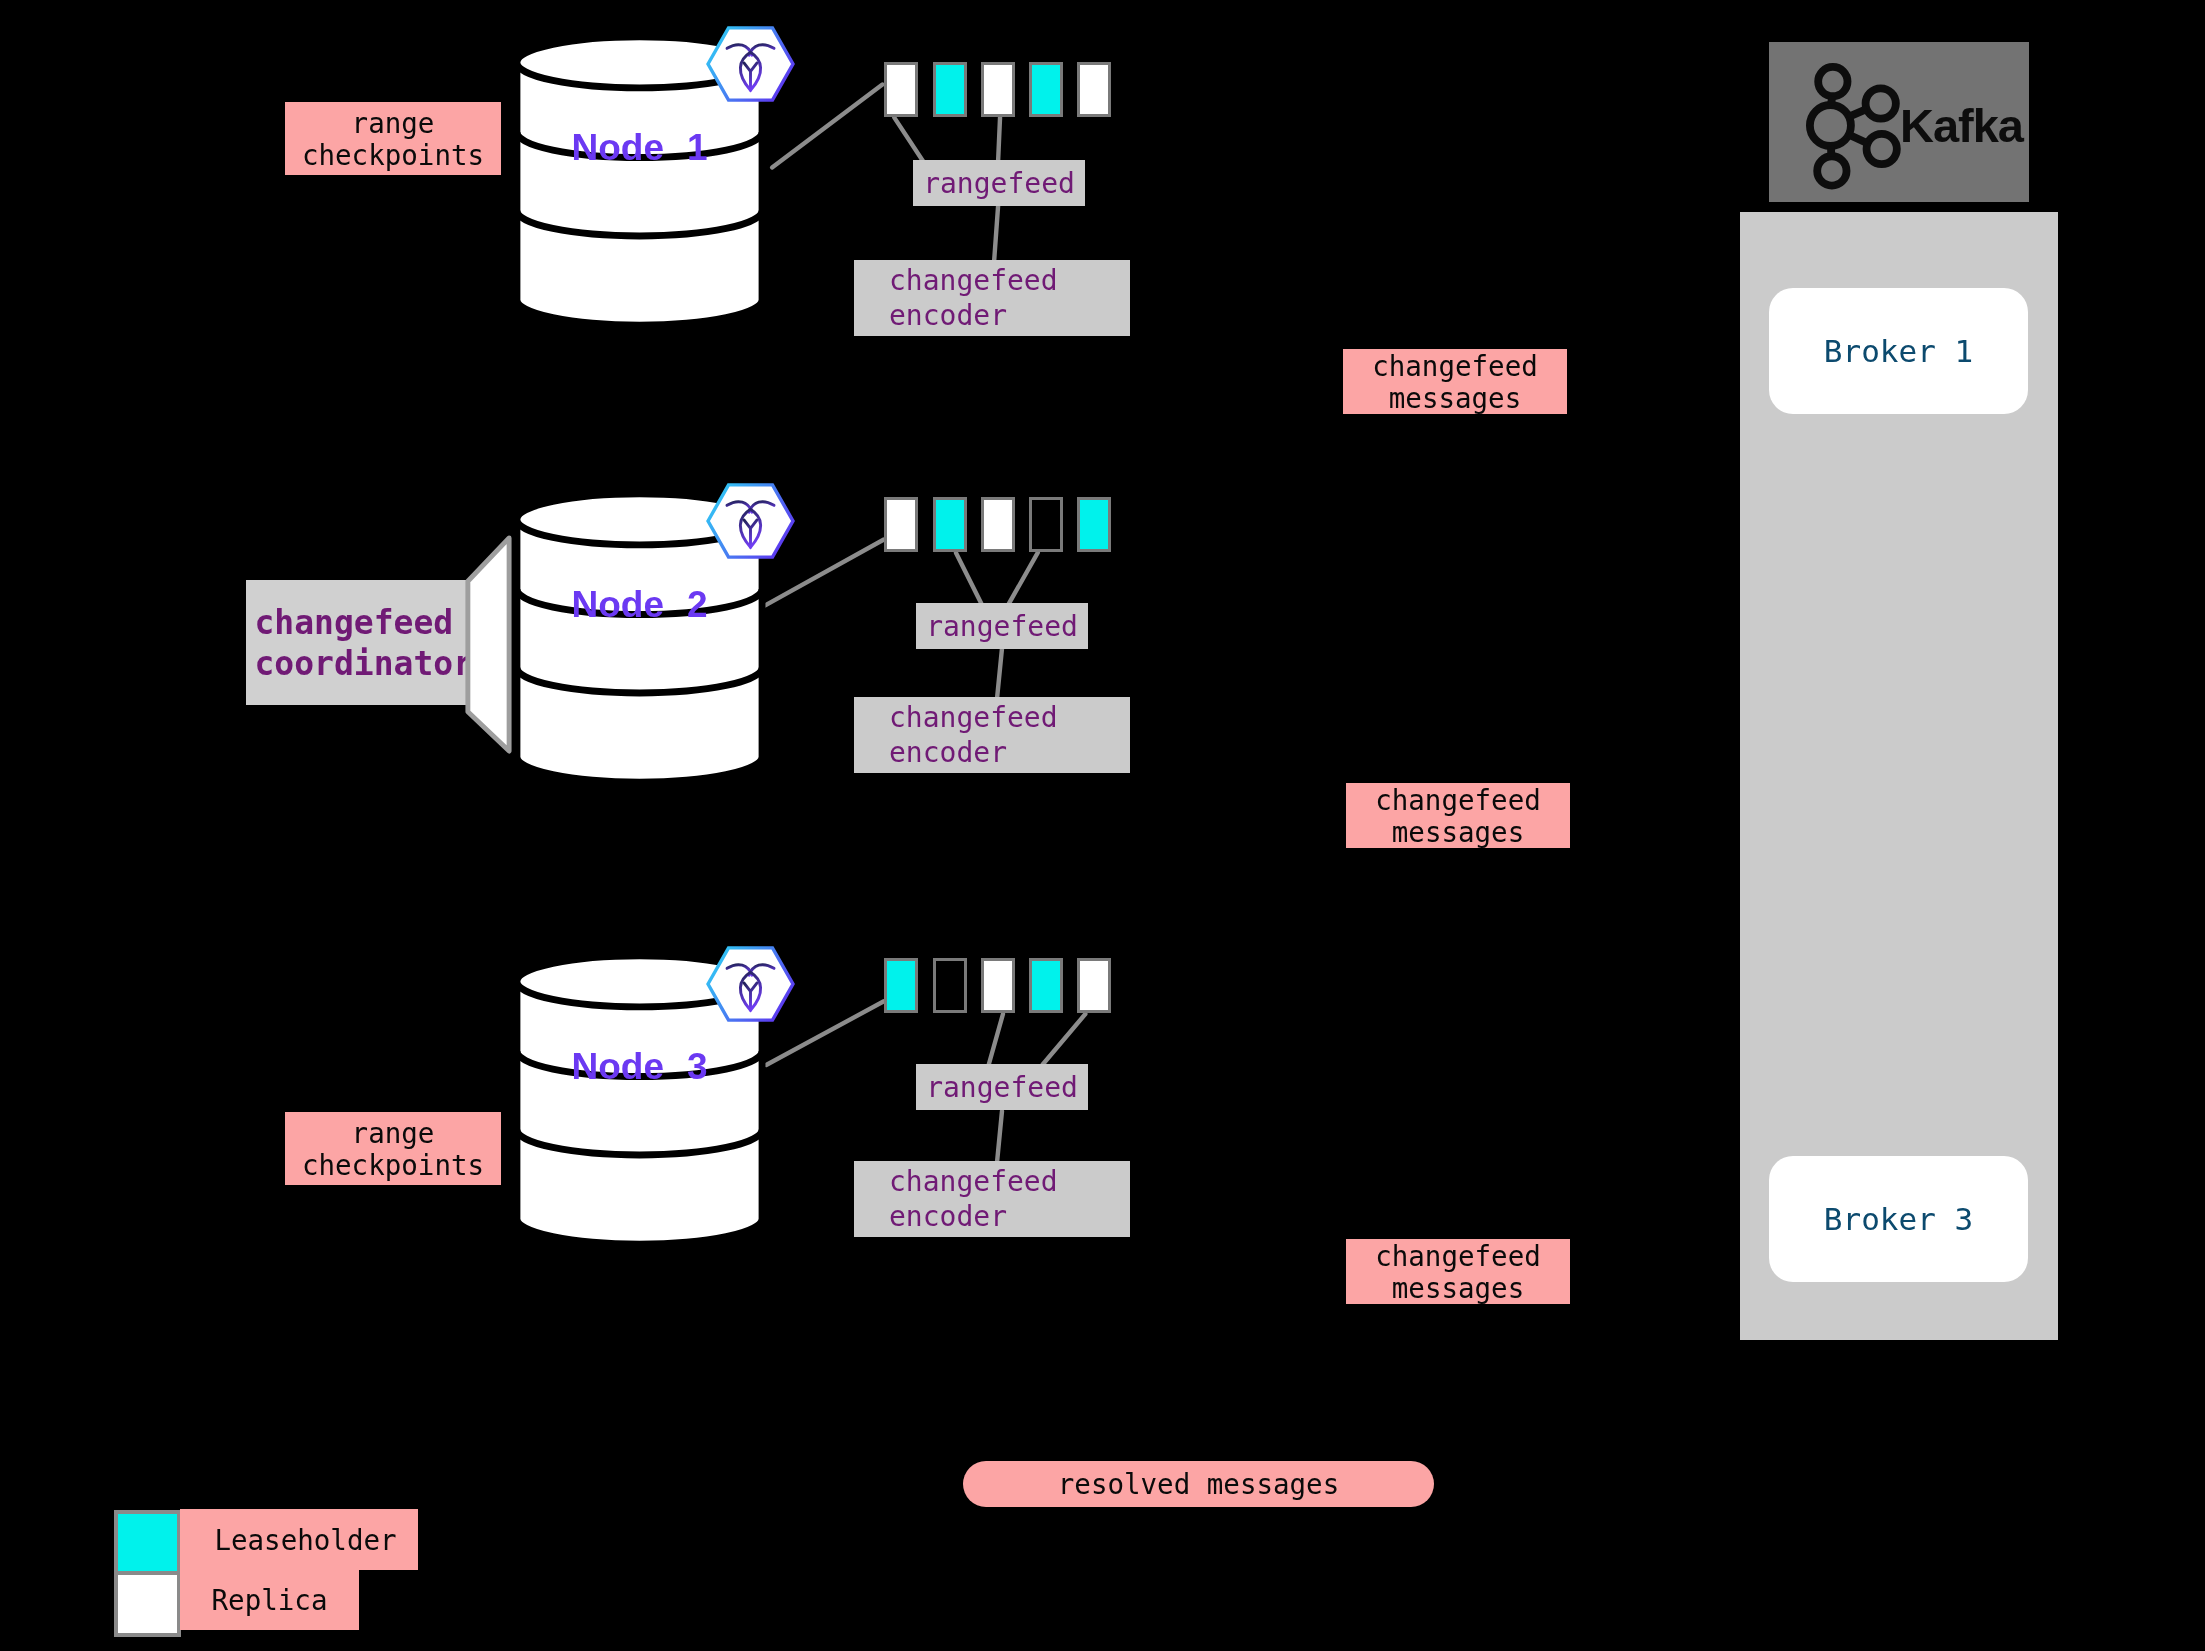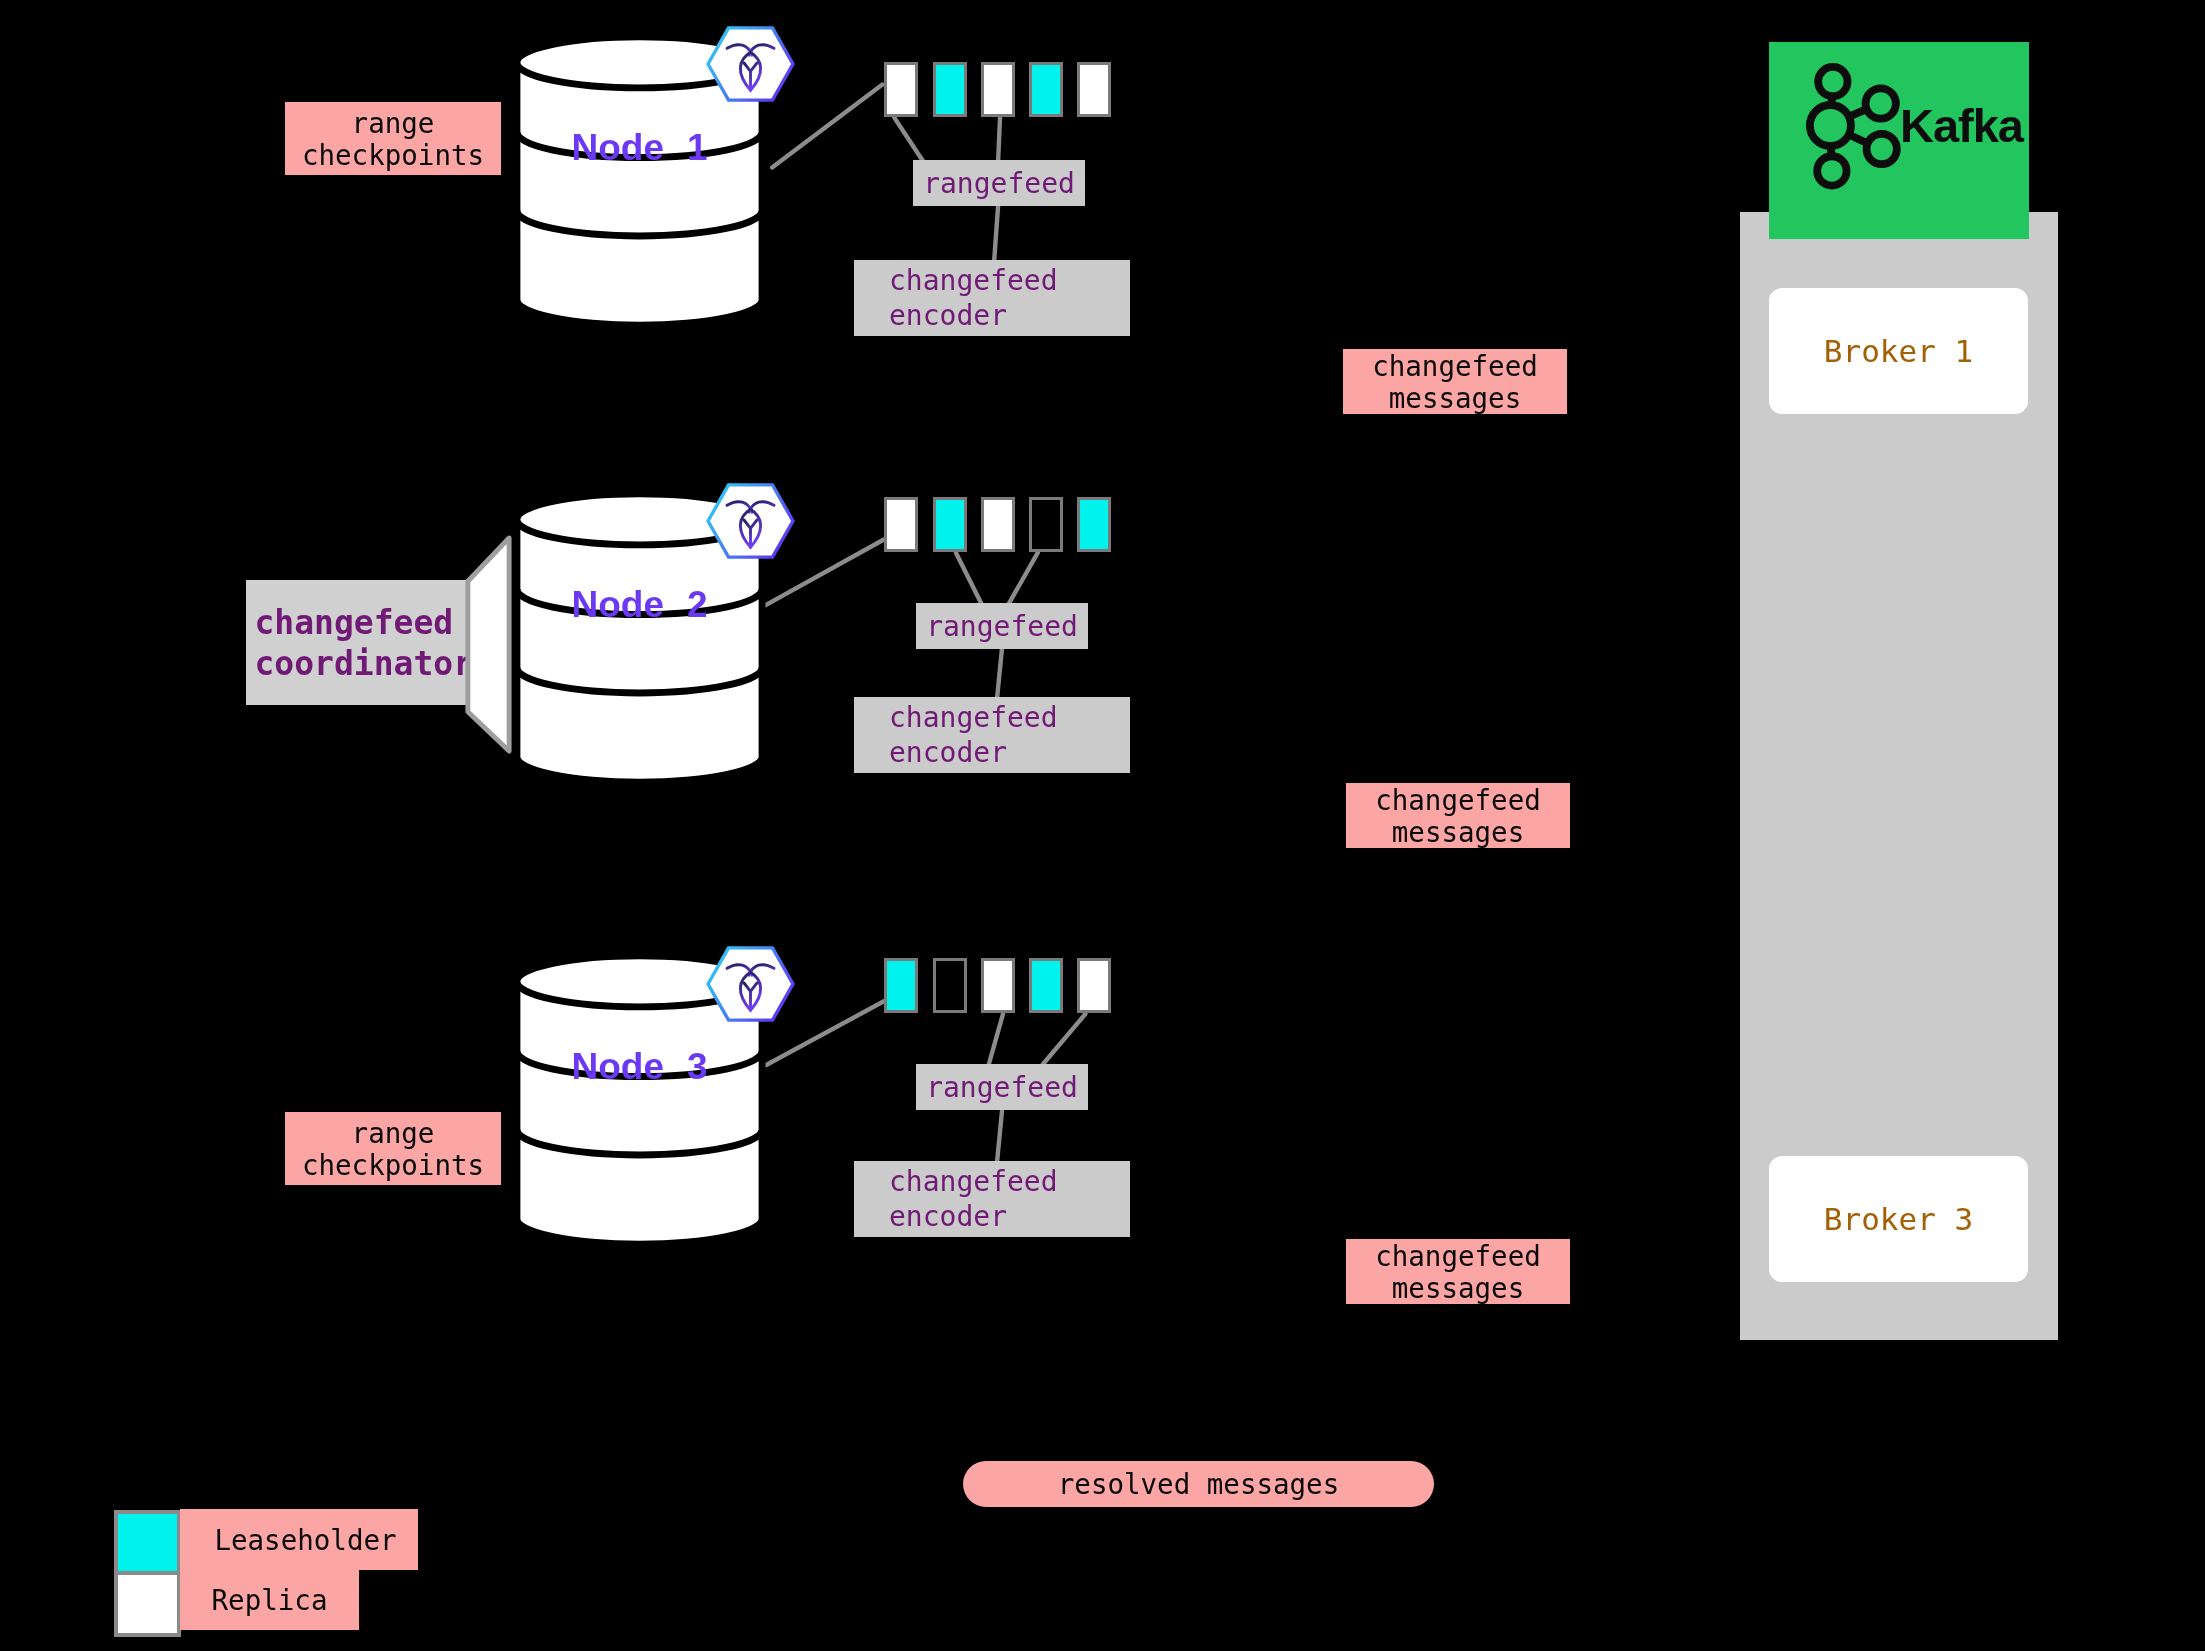--- a/index.html
+++ b/index.html
@@ -14,23 +14,23 @@
   
   .gbox{background:#cbcbcb;color:#701a75;display:flex;align-items:center;justify-content:center;
         text-align:left;font-size:28px;line-height:35px;}
   .coord{background:#d0d0d0;font-weight:bold;font-size:33px;line-height:41px;}
 
   .node-label{color:#6B39F2;font-family:"Liberation Sans","DejaVu Sans",sans-serif;
               font-weight:bold;font-size:37px;word-spacing:12.7px;text-align:center;width:255px;}
 
   .block{box-sizing:border-box;width:34px;height:55px;border:3.4px solid #7a7a7a;}
 
-  .broker{left:29px;width:259px;height:126px;background:#fff;border-radius:13px;
-          display:flex;align-items:center;justify-content:center;font-size:31px;color:#a16207;}
-  .kafka-wrap{left:1769px;top:42px;width:260px;height:197px;background:#22c55e;}
+  .broker{left:29px;width:259px;height:126px;background:#fff;border-radius:24px;
+          display:flex;align-items:center;justify-content:center;font-size:31px;color:#0c4a6e;}
+  .kafka-wrap{left:1769px;top:42px;width:260px;height:160px;background:#737373;}
   .kafka-word{position:absolute;left:125px;top:0;width:135px;height:166px;display:flex;align-items:center;
               justify-content:center;font-family:"Liberation Sans","DejaVu Sans",sans-serif;
               font-weight:bold;font-size:47px;color:#0d0d0d;letter-spacing:-1px;}
 
   .pill{border-radius:23.5px;}
 
   .lg-swatch{box-sizing:border-box;position:absolute;width:67px;height:66px;border:4.4px solid #8a8a8a;}
   .legend-label{justify-content:center;}
 </style>
 </head>

